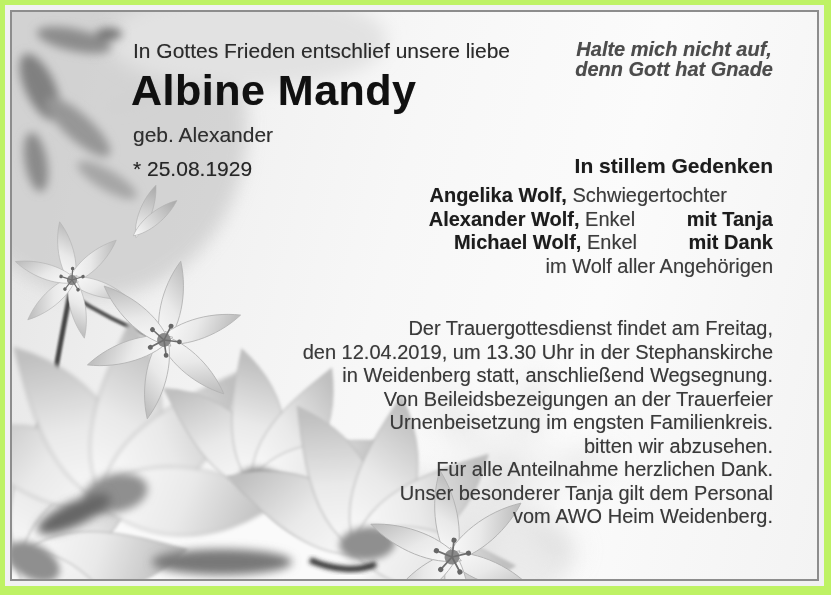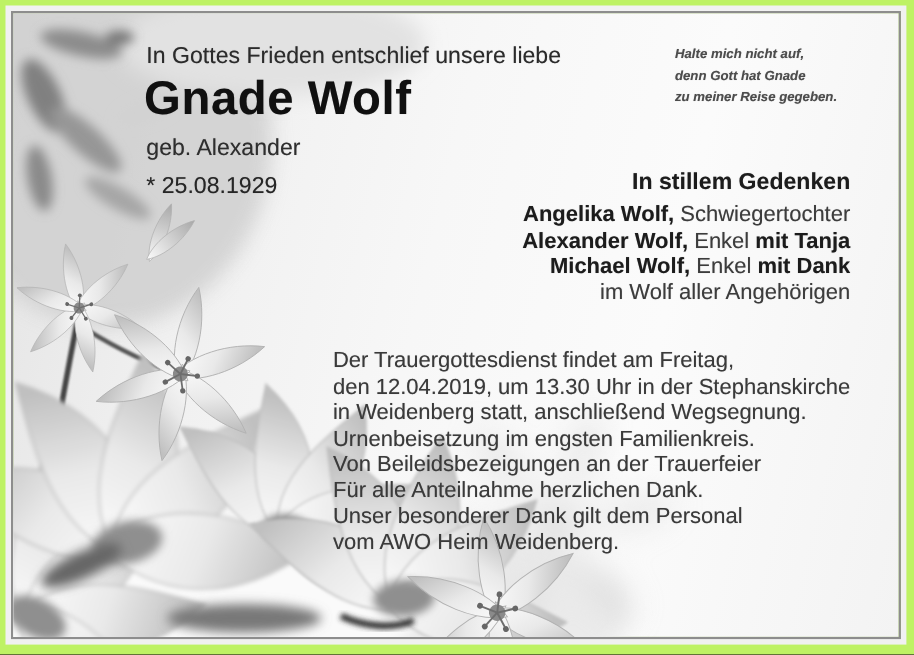--- a/index.html
+++ b/index.html
@@ -9,26 +9,26 @@
         border:2px solid #8d8d8d;box-shadow:0 0 0 5px #f1f1f1;overflow:hidden;
         background:linear-gradient(103deg,#e4e4e4 0%,#f0f0f0 22%,#f7f7f7 46%,#fbfbfb 70%,#f3f3f3 100%);}
   .flowers{position:absolute;left:0;top:0;width:805px;height:567px;}
   .content{position:absolute;inset:0;text-shadow:0 0 0.7px rgba(55,55,55,0.45);}
   .content > div, .content > h1{position:absolute;margin:0;white-space:nowrap;}
   .intro{left:121px;top:27px;font-size:21px;color:#2b2b2b;}
   .name{left:119px;top:56px;font-size:43px;font-weight:bold;color:#101010;line-height:1.05;letter-spacing:0.5px;}
   .maiden{left:121px;top:111px;font-size:21px;color:#2e2e2e;}
   .dates{left:121px;top:145px;font-size:21px;color:#262626;display:flex;gap:72px;}
   .place{left:117px;top:177px;font-size:21px;color:#333333;}
-  .quote{right:56px;top:28px;text-align:left;font-style:italic;font-weight:bold;
-         font-size:12px;line-height:19.5px;color:#4c4c4c;}
+  .quote{right:44px;top:28px;text-align:center;font-style:italic;font-weight:bold;
+         font-size:20px;line-height:19.5px;color:#4c4c4c;}
   .gedenken{right:44px;top:142px;font-size:21px;font-weight:bold;color:#1c1c1c;}
   .mourners{right:44px;top:172px;text-align:right;font-size:20px;line-height:23.5px;color:#3c3c3c;}
-  .mourners b{color:#1c1c1c;}
-  .announce{right:44px;top:305px;font-size:20px;line-height:23.5px;color:#3a3a3a;}
+  .mourners b{color:#1c1c1c;margin-left:46px;}
+  .announce{right:44px;top:305px;text-align:right;font-size:20px;line-height:23.5px;color:#3a3a3a;}
 </style>
 </head>
 <body>
 
 <div class="stage">
   <div class="card">
 
     <svg class="flowers" viewBox="0 0 805 567" preserveAspectRatio="none" aria-hidden="true">
       <defs>
         <linearGradient id="pg" x1="0" y1="1" x2="0.2" y2="0">
@@ -124,47 +124,47 @@
       <g transform="translate(126,220) rotate(35)" fill="url(#pg2)" stroke="#b0b0b0" stroke-width="0.6">
         <path d="M0 6 C8 -8 8 -32 0 -50 C-8 -32 -8 -8 0 6 Z" transform="rotate(-14)"></path>
         <path d="M0 6 C8 -8 8 -32 0 -50 C-8 -32 -8 -8 0 6 Z" transform="rotate(16)"></path>
       </g>
       <use href="#star" transform="translate(60,268) scale(0.85) rotate(-12)"></use>
       <use href="#star" transform="translate(152,328) scale(1.15) rotate(12)"></use>
     </svg>
 
     <div class="content">
       <div class="intro">In Gottes Frieden entschlief unsere liebe</div>
-      <h1 class="name">Gnade Wolf</h1>
+      <h1 class="name">Albine Mandy</h1>
       <div class="maiden">geb. Alexander</div>
       <div class="dates">
         <span>* 25.08.1929</span>
       </div>
 
       <div class="quote">
         <div>Halte mich nicht auf,</div>
         <div>denn Gott hat Gnade</div>
-        <div>zu meiner Reise gegeben.</div>
       </div>
 
       <div class="gedenken">In stillem Gedenken</div>
 
       <div class="mourners">
         <div><b>Angelika Wolf,</b> <span>Schwiegertochter</span> <b></b></div>
         <div><b>Alexander Wolf,</b> <span>Enkel</span> <b>mit Tanja</b></div>
         <div><b>Michael Wolf,</b> <span>Enkel</span> <b>mit Dank</b></div>
         <div>im Wolf aller Angehörigen</div>
       </div>
 
       <div class="announce">
         <div>Der Trauergottesdienst findet am Freitag,</div>
         <div>den 12.04.2019, um 13.30 Uhr in der Stephanskirche</div>
         <div>in Weidenberg statt, anschließend Wegsegnung.</div>
+        <div>Von Beileidsbezeigungen an der Trauerfeier</div>
         <div>Urnenbeisetzung im engsten Familienkreis.</div>
-        <div>Von Beileidsbezeigungen an der Trauerfeier</div>
+        <div>bitten wir abzusehen.</div>
         <div>Für alle Anteilnahme herzlichen Dank.</div>
-        <div>Unser besonderer Dank gilt dem Personal</div>
+        <div>Unser besonderer Tanja gilt dem Personal</div>
         <div>vom AWO Heim Weidenberg.</div>
       </div>
     </div>
 
   </div>
 </div>
 
 </body></html>

